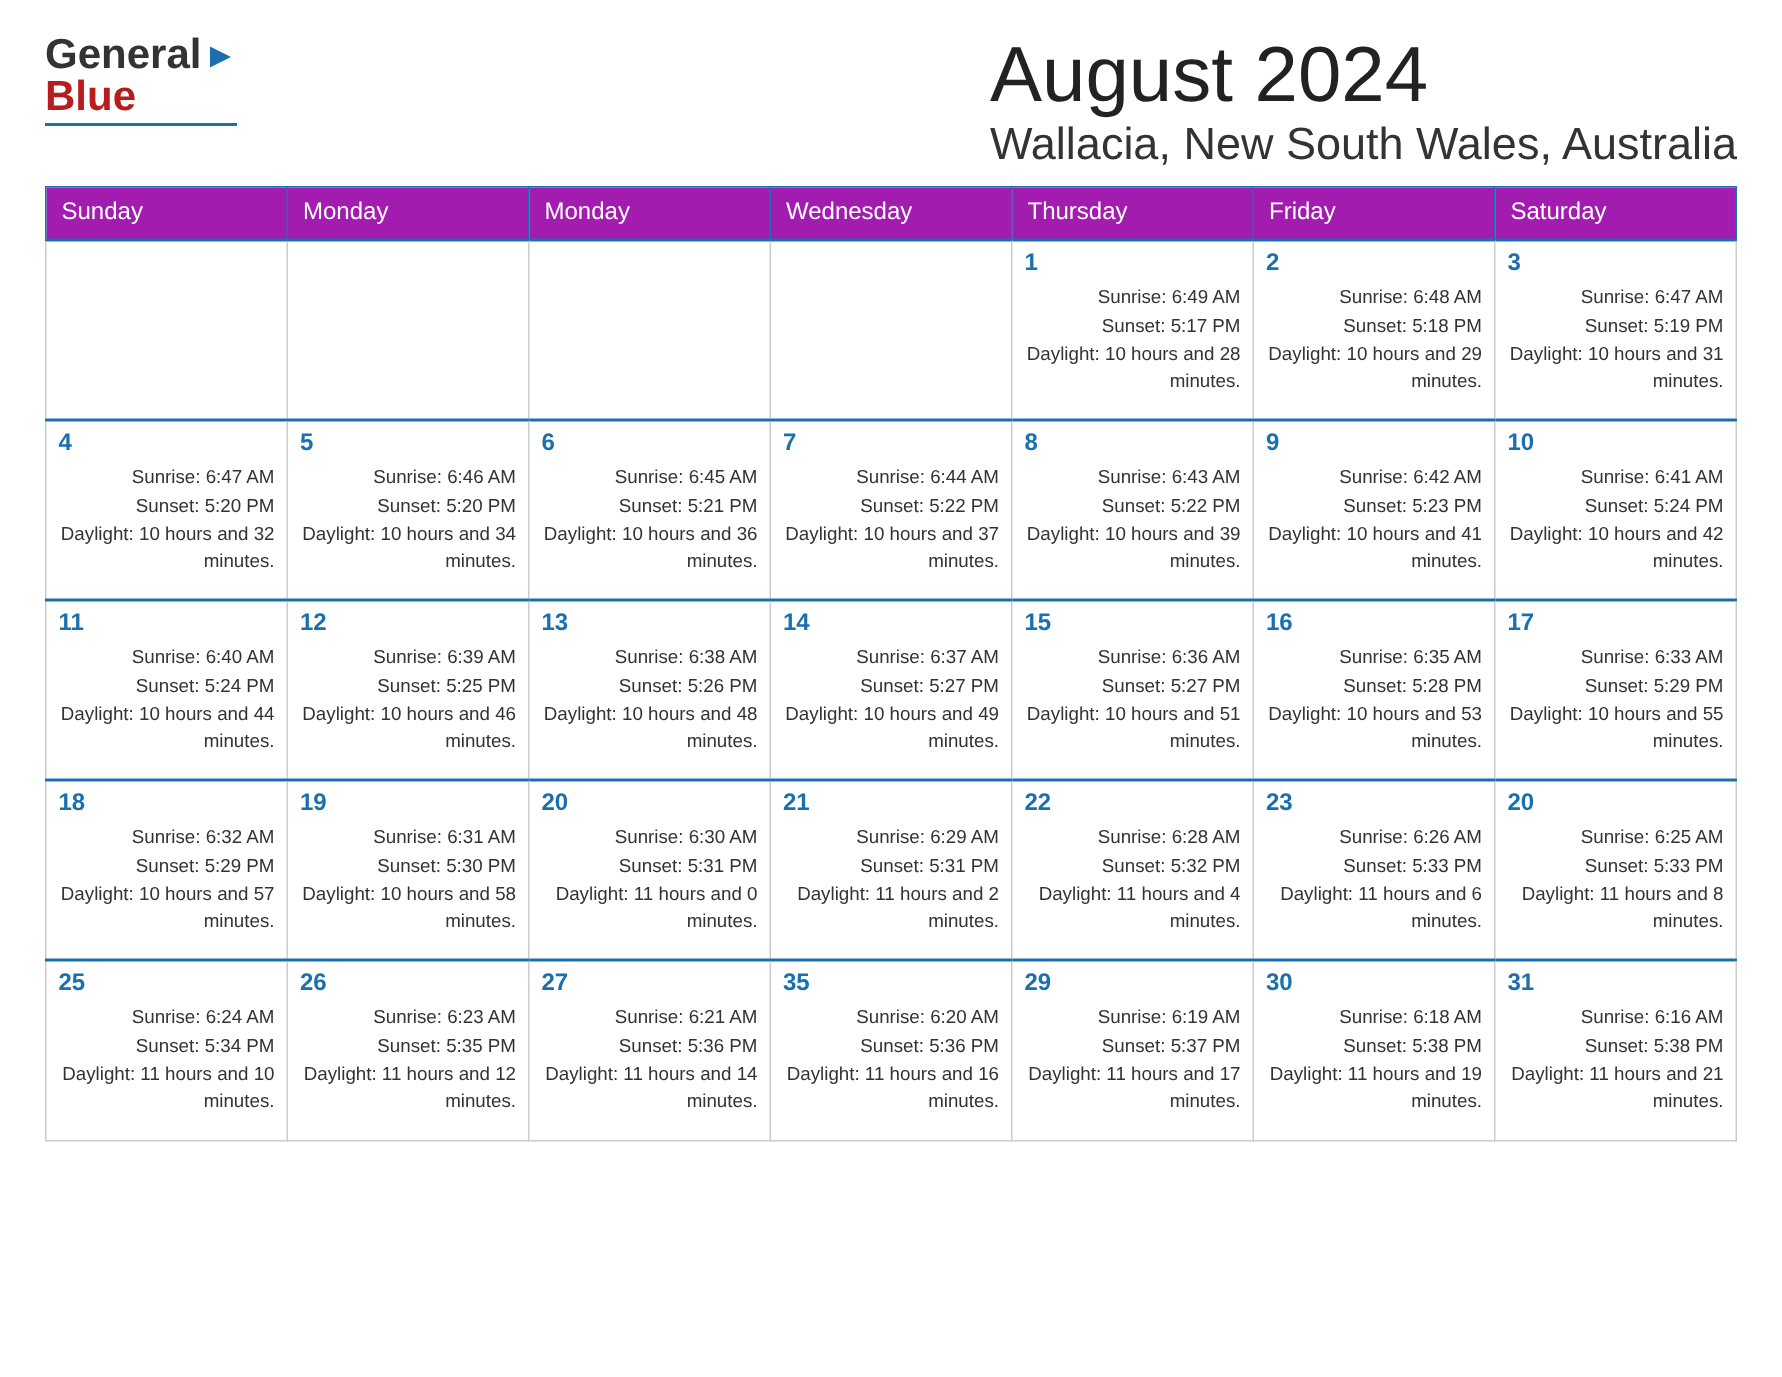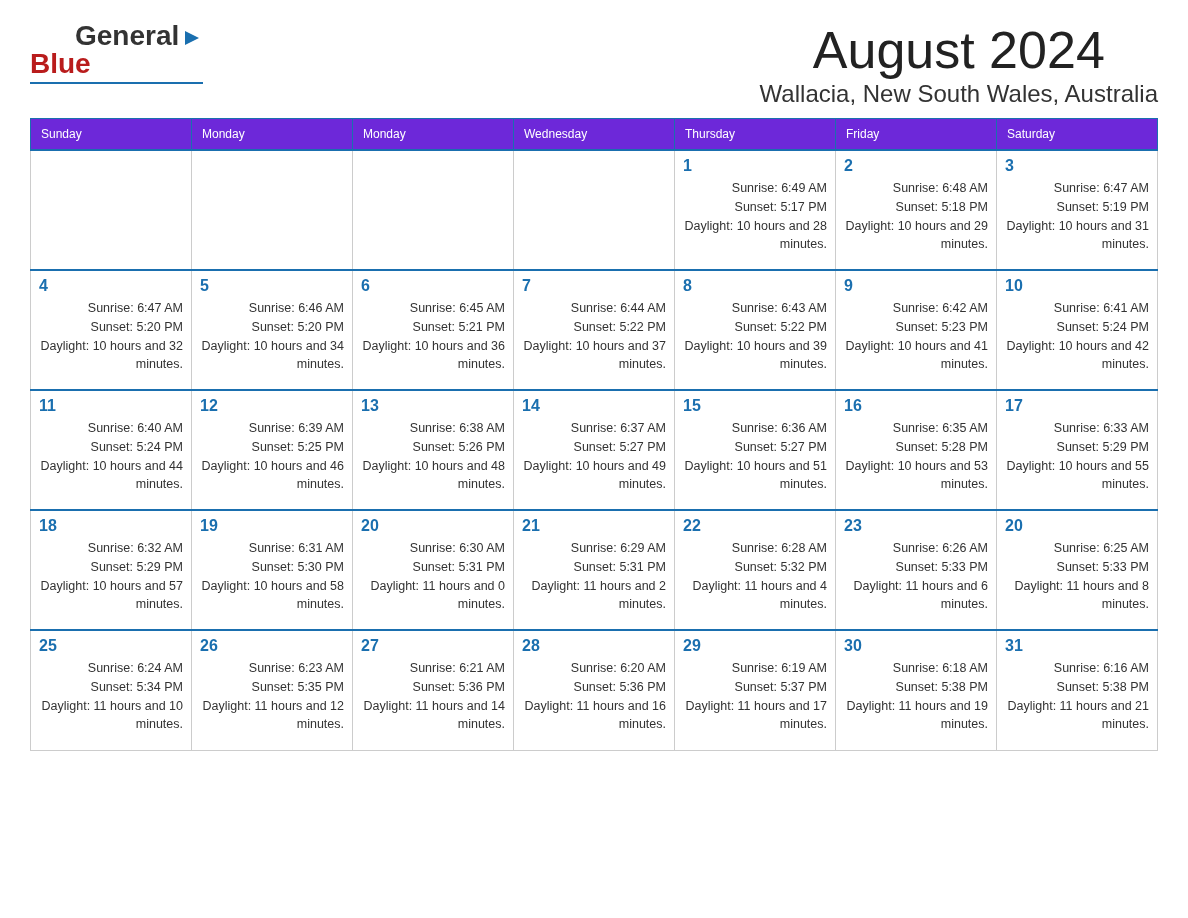--- a/index.html
+++ b/index.html
@@ -21,54 +21,53 @@
       flex-direction: column;
       align-items: flex-start;
     }
     .logo-text {
       font-size: 28px;
       font-weight: bold;
       color: #333;
       display: flex;
       align-items: center;
       gap: 0;
-      margin-left: 45px;
     }
     .logo-general { color: #333; }
     .logo-blue { color: #1a6faf; }
     .logo-line {
       width: 100%;
       height: 2px;
       background: #1a6faf;
       margin-top: 2px;
     }
     .title-area {
-      text-align: center;
+      text-align: left;
     }
     .month-title {
       font-size: 52px;
       font-weight: 300;
       color: #222;
     }
     .subtitle {
-      font-size: 24px;
+      font-size: 30px;
       color: #333;
       font-weight: normal;
     }
     .calendar {
       width: 100%;
       border-collapse: collapse;
       margin-top: 10px;
     }
     .calendar th {
-      background: #6d28d9;
+      background: #a21caf;
       color: #fff;
       padding: 8px 10px;
       text-align: left;
-      font-size: 12px;
+      font-size: 16px;
       font-weight: normal;
       border: 1px solid #1a6faf;
     }
     .calendar td {
       border: 1px solid #ccc;
       padding: 6px 8px;
       vertical-align: top;
       font-size: 13px;
       color: #333;
       min-width: 120px;
@@ -249,21 +248,21 @@
         </td>
         <td>
           <span class="day-num">26</span>
           <div class="day-info">Sunrise: 6:23 AM<br>Sunset: 5:35 PM<br>Daylight: 11 hours and 12 minutes.</div>
         </td>
         <td>
           <span class="day-num">27</span>
           <div class="day-info">Sunrise: 6:21 AM<br>Sunset: 5:36 PM<br>Daylight: 11 hours and 14 minutes.</div>
         </td>
         <td>
-          <span class="day-num">28</span>
+          <span class="day-num">35</span>
           <div class="day-info">Sunrise: 6:20 AM<br>Sunset: 5:36 PM<br>Daylight: 11 hours and 16 minutes.</div>
         </td>
         <td>
           <span class="day-num">29</span>
           <div class="day-info">Sunrise: 6:19 AM<br>Sunset: 5:37 PM<br>Daylight: 11 hours and 17 minutes.</div>
         </td>
         <td>
           <span class="day-num">30</span>
           <div class="day-info">Sunrise: 6:18 AM<br>Sunset: 5:38 PM<br>Daylight: 11 hours and 19 minutes.</div>
         </td>

